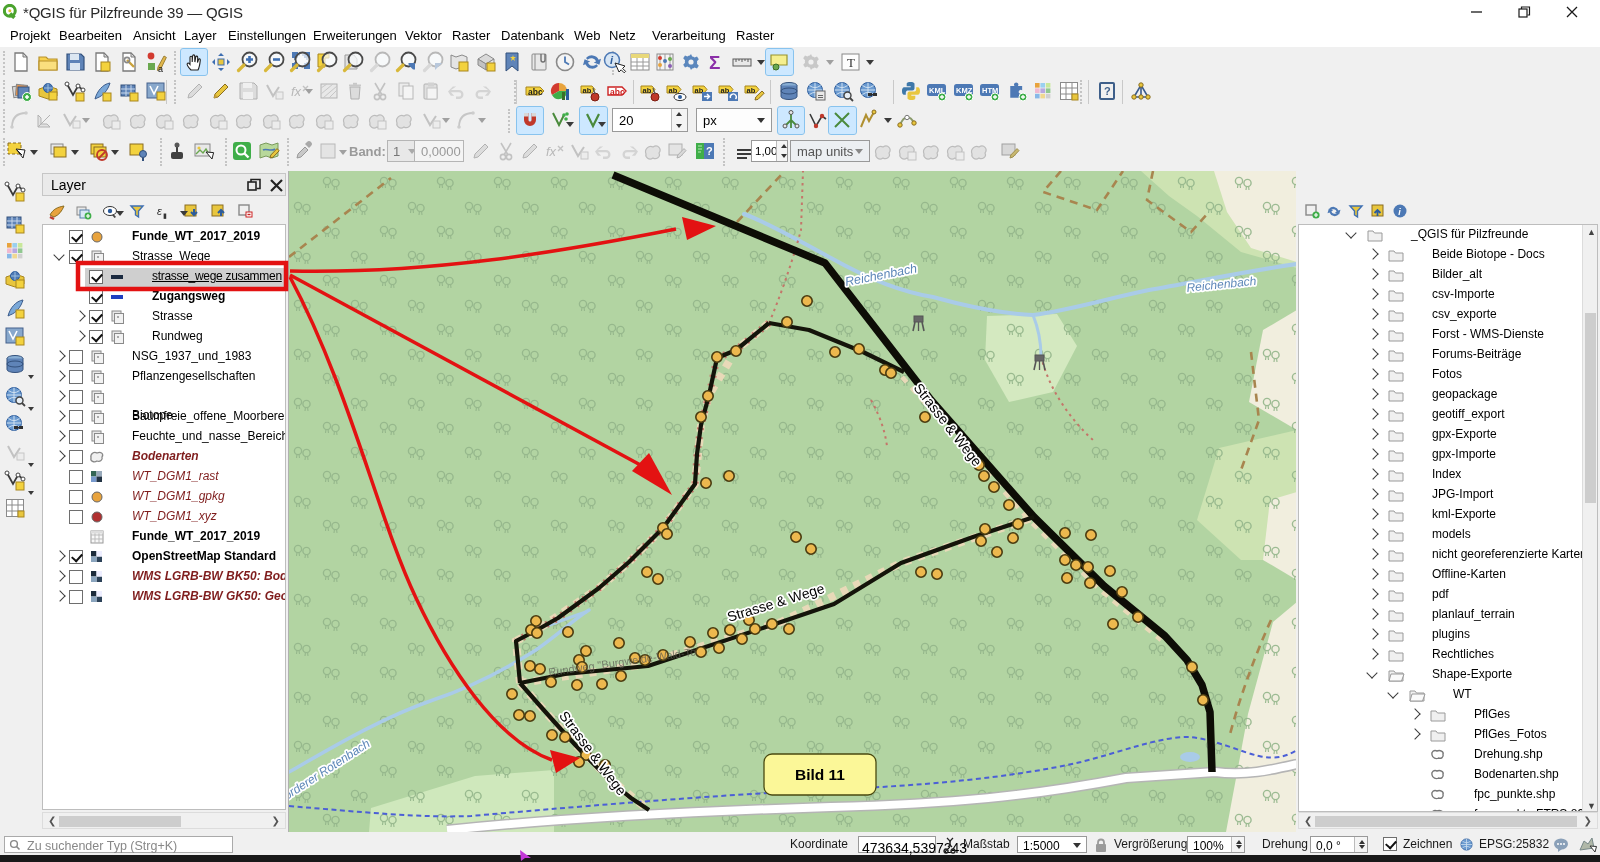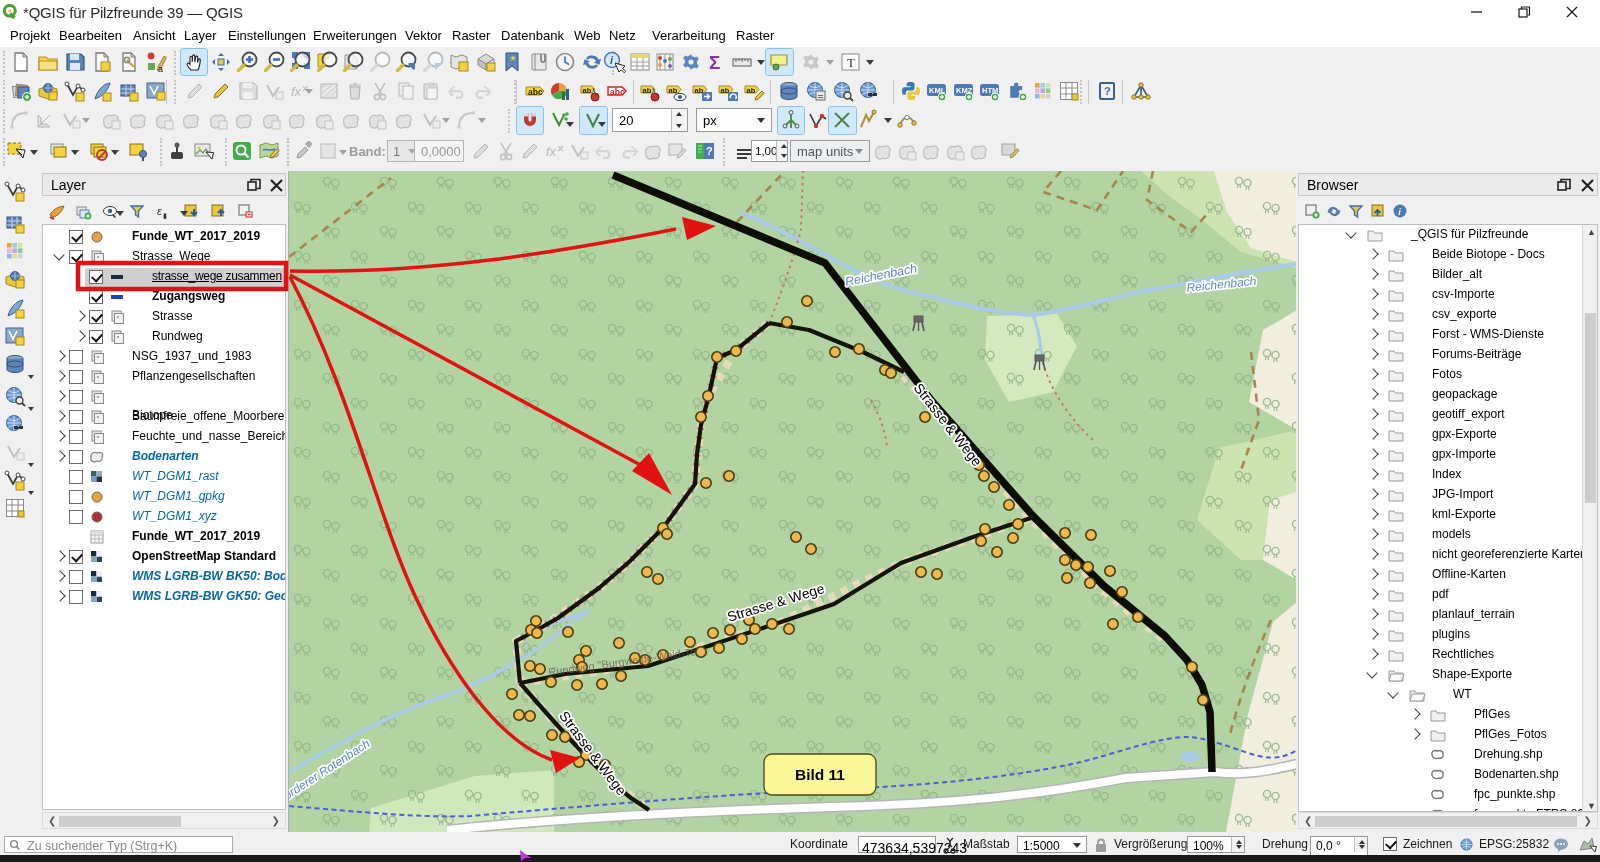--- a/index.html
+++ b/index.html
@@ -19,21 +19,21 @@
 .gbox { position:absolute; background:#e8e8e8; border:1px solid #b5b5b5; font-size:13px; color:#777; }
 .spinner { position:absolute; width:16px; background:#f4f4f4; border-left:1px solid #bbb; }
 .spinner:before { content:""; position:absolute; left:4px; top:3px; border-left:3.5px solid transparent; border-right:3.5px solid transparent; border-bottom:4px solid #333; }
 .spinner:after { content:""; position:absolute; left:4px; bottom:3px; border-left:3.5px solid transparent; border-right:3.5px solid transparent; border-top:4px solid #333; }
 .chev { position:absolute; width:0; height:0; border-left:4.5px solid transparent; border-right:4.5px solid transparent; border-top:5.5px solid #333; }
 .panel { position:absolute; background:#f0f0f0; }
 .ptitle { position:absolute; font-size:14px; color:#000; background:#eaeaea; border:1px solid #c6c6c6; }
 .ptitle b { position:absolute; left:8px; top:3px; font-weight:normal; color:#000; }
 .pbody { position:absolute; background:#ffffff; border:1px solid #bdbdbd; overflow:hidden; }
 .ti { position:absolute; white-space:nowrap; font-size:12px; color:#000;padding-left:23px; }
-.gray { color:#0369a1; }
+.gray { color:#7f1d1d; }
 .cb { position:absolute; width:14px; height:14px; background:#fff; border:1px solid #6e6e6e; }
 .cb.ck:before { content:""; position:absolute; left:1.5px; top:1.5px; width:8px; height:5px; border-left:2.5px solid #111; border-bottom:2.5px solid #111; transform:rotate(-48deg); }
 .exp { position:absolute; width:10px; height:10px; }
 .exp:before { content:""; position:absolute; left:1px; top:0px; width:7px; height:7px; border-right:1.8px solid #3c3c3c; border-top:1.8px solid #3c3c3c; transform:rotate(45deg); }
 .expo { position:absolute; width:10px; height:10px; }
 .expo:before { content:""; position:absolute; left:0px; top:-1px; width:7px; height:7px; border-right:1.8px solid #3c3c3c; border-bottom:1.8px solid #3c3c3c; transform:rotate(45deg); }
 .sthumb { position:absolute; background:#cdcdcd; }
 #statusbar { left:0; top:833px; width:1600px; height:22px; background:#f0f0f0; font-size:12px; color:#1a1a1a; }
 #statusbar .lbl { position:absolute; top:4px; }
 #taskstrip { left:0; top:855px; width:1600px; height:7px; background:#191919; }
@@ -1136,30 +1136,20 @@
 <text x="728" y="622" font-size="14" font-family="Liberation Sans" transform="rotate(-17 728 622)" stroke="#ffffff" stroke-width="3.5" paint-order="stroke" stroke-linejoin="round">Strasse &amp; Wege</text>
 <text x="554" y="713" font-size="14" font-family="Liberation Sans" transform="rotate(53 553 718)" stroke="#ffffff" stroke-width="3.5" paint-order="stroke" stroke-linejoin="round">Strasse &amp; Wege</text>
 <text x="548" y="676" font-size="11" fill="#5a5a52" transform="rotate(-8 548 676)" opacity="0.72">Rundweg  "Burgweide-Wald-To</text>
 <text x="845" y="286" font-size="12.5" font-style="italic" fill="#5d87b8" transform="rotate(-11 845 286)" stroke="#ffffff" stroke-width="3.5" paint-order="stroke" stroke-linejoin="round">Reichenbach</text>
 <text x="1186" y="292" font-size="12" font-style="italic" fill="#5d87b8" transform="rotate(-6 1186 292)" stroke="#ffffff" stroke-width="3.5" paint-order="stroke" stroke-linejoin="round">Reichenbach</text>
 <text x="286" y="800" font-size="12" font-style="italic" fill="#5d87b8" transform="rotate(-33 286 800)" stroke="#ffffff" stroke-width="3.5" paint-order="stroke" stroke-linejoin="round">orderer Rotenbach</text>
 <rect x="763" y="754" width="112" height="41" rx="8" fill="#fbf798" stroke="#4a4a10" stroke-width="1.3"></rect>
 <text x="819" y="780" font-size="15.5" font-weight="bold" text-anchor="middle" fill="#000">Bild 11</text>
 </svg></div>
 <div class="panel" style="left:1296px;top:171px;width:304px;height:662px">
-    <div class="ptitle" style="left:2px;top:2px;width:300px;height:23px">
-      <b>Browser</b>
-      <svg class="ic" style="left:258px;top:4px" width="16" height="15" viewBox="0 0 16 15">
-        <rect x="1" y="4" width="8" height="8" fill="none" stroke="#222" stroke-width="1.6"></rect>
-        <path d="M4 4 v-2.5 h9 v9 h-3.5" fill="none" stroke="#222" stroke-width="1.6"></path>
-      </svg>
-      <svg class="ic" style="left:281px;top:4px" width="15" height="15" viewBox="0 0 15 15">
-        <path d="M2 2 L13 13 M13 2 L2 13" stroke="#222" stroke-width="2.2"></path>
-      </svg>
-    </div>
     <svg class="ic" style="left:8px;top:32px" width="16" height="16" viewBox="0 0 16 16">
       <rect x="2" y="2" width="10" height="10" fill="none" stroke="#888" stroke-width="1.4"></rect>
       <circle cx="12" cy="12" r="3.6" fill="#3fae49"></circle>
       <path d="M10 12 h4 m-2 -2 v4" stroke="#fff" stroke-width="1.2"></path>
     </svg>
     <svg class="ic" style="left:30px;top:32px" width="16" height="16" viewBox="0 0 16 16">
       <path d="M3 6 a5.5 5.5 0 0 1 9.5 1.5 l2 -.8 l-1.3 4.6 l-4.3 -1.9 l1.8 -.8 a3.4 3.4 0 0 0 -6 -1 Z" fill="#4d79b5"></path>
       <path d="M13 11 a5.5 5.5 0 0 1 -9.5 -1.5 l-2 .8 l1.3 -4.6 l4.3 1.9 l-1.8 .8 a3.4 3.4 0 0 0 6 1 Z" fill="#4d79b5"></path>
     </svg>
     <svg class="ic" style="left:52px;top:32px" width="16" height="16" viewBox="0 0 16 16">
@@ -1357,21 +1347,21 @@
     <svg class="ic" style="left:1094px;top:5px" width="14" height="15" viewBox="0 0 14 15">
       <rect x="2" y="6" width="10" height="8" rx="1" fill="#9a9a9a"></rect>
       <path d="M4 6 V4.5 a3 3 0 0 1 6 0 V6" fill="none" stroke="#9a9a9a" stroke-width="1.8"></path>
     </svg>
     <span class="lbl" style="left:1114px">Vergrößerung</span>
     <div class="tbox" style="left:1187px;top:3px;width:58px;height:17px">
       <span style="position:absolute;left:5px;top:2px;font-size:12px">100%</span>
       <span class="spinner" style="right:0;top:0;height:15px;width:13px"></span>
     </div>
     <span class="lbl" style="left:1262px">Drehung</span>
-    <div class="tbox" style="left:1310px;top:3px;width:58px;height:27px">
+    <div class="tbox" style="left:1310px;top:3px;width:58px;height:17px">
       <span style="position:absolute;left:5px;top:2px;font-size:12px">0,0 °</span>
       <span class="spinner" style="right:0;top:0;height:15px;width:13px"></span>
     </div>
     <div class="cb ck" style="left:1383px;top:4px"></div>
     <span class="lbl" style="left:1403px">Zeichnen</span>
     <svg class="ic" style="left:1459px;top:4px" width="15" height="15" viewBox="0 0 20 20">
       <circle cx="10" cy="10" r="7.5" fill="#6a9ad0" stroke="#2c5c9c"></circle>
       <path d="M2.5 10 h15 M10 2.5 v15 M4.5 5.5 a9 9 0 0 0 11 0 M4.5 14.5 a9 9 0 0 1 11 0" fill="none" stroke="#cfe0f0" stroke-width="1"></path>
     </svg>
     <span class="lbl" style="left:1479px">EPSG:25832</span>

